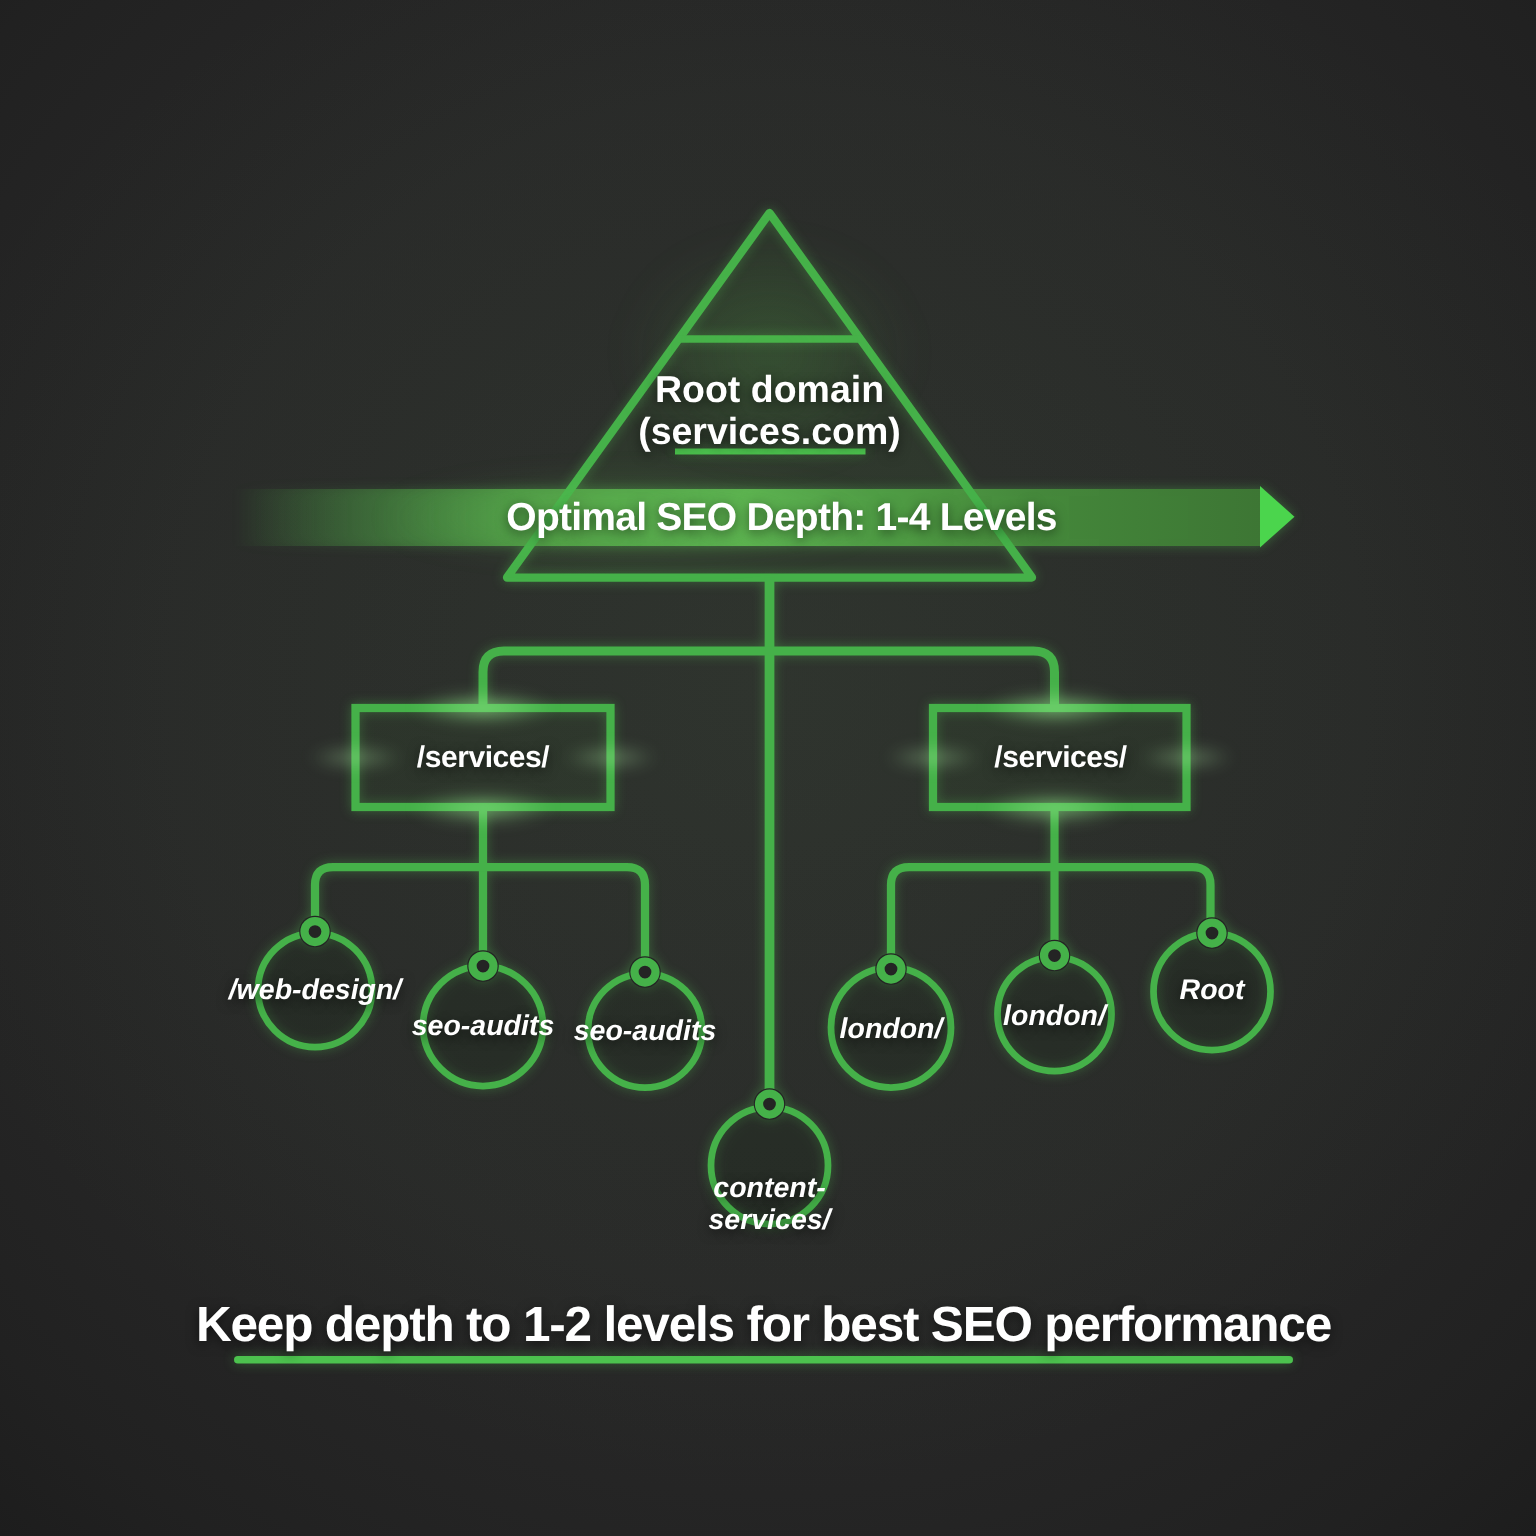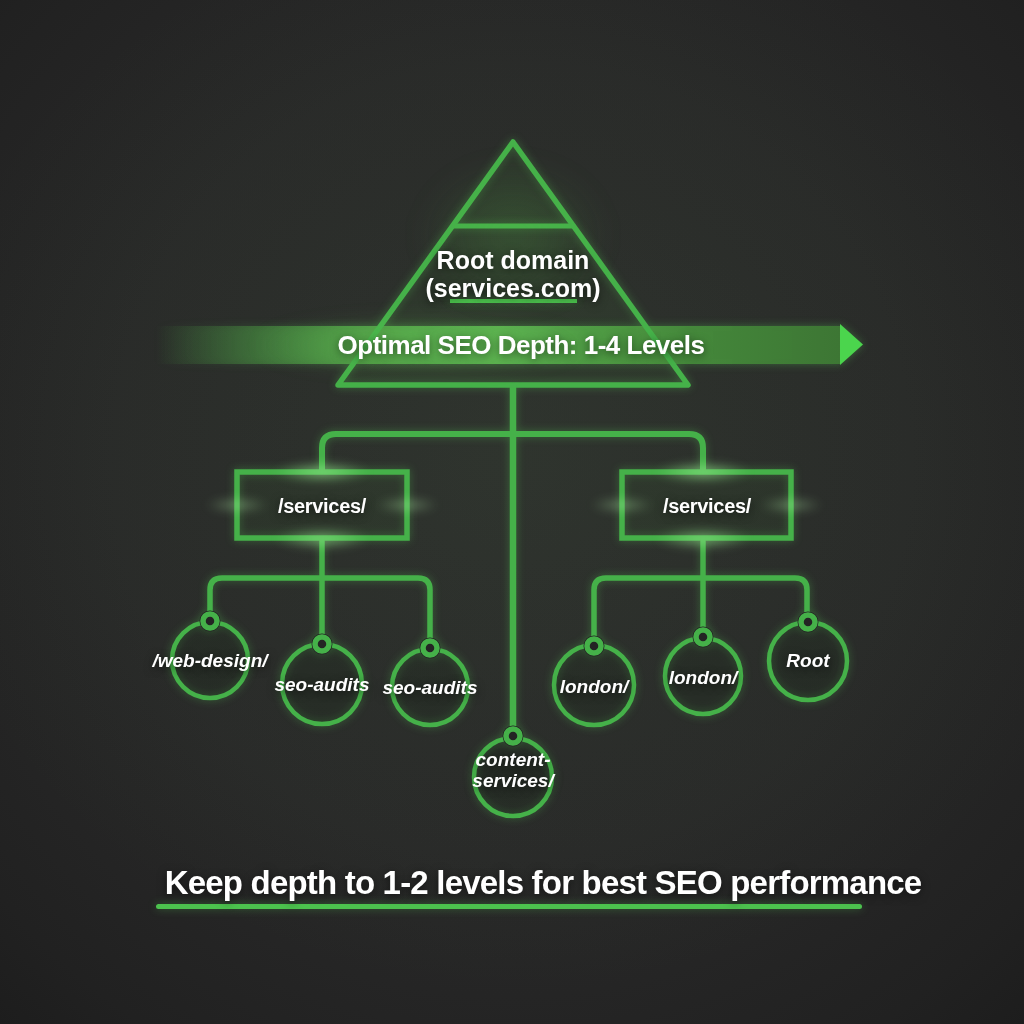--- a/index.html
+++ b/index.html
@@ -12,21 +12,21 @@
   }
   .scene{position:absolute;inset:0;filter:drop-shadow(0 0 4px rgba(90,220,90,0.33));}
   .glow{position:absolute;transform:translate(-50%,-50%);pointer-events:none;border-radius:50%;}
   .txt{position:absolute;transform:translate(-50%,-50%);color:#fff;font-weight:bold;
        text-align:center;white-space:nowrap;text-shadow:0 2px 8px rgba(0,0,0,0.55);}
   .root-title{font-size:25px;line-height:28px;}
   .banner-label{font-size:26px;letter-spacing:-0.5px;}
   .box-label{font-size:20px;letter-spacing:-0.3px;}
   .circle-label{font-size:19px;font-style:italic;}
   .circle-label.two-line{line-height:21px;}
-  .footer-caption{font-size:33px;letter-spacing:-0.8px;margin-left:34px;}
+  .footer-caption{font-size:33px;letter-spacing:-0.8px;}
 </style>
 </head>
 <body>
 
 <div class="stage">
 
   <svg class="scene" viewBox="0 0 1024 1024">
     <defs>
       <linearGradient id="bandGrad" x1="0" y1="0" x2="1" y2="0">
         <stop offset="0" stop-color="#4a9642" stop-opacity="0"></stop>
@@ -120,20 +120,20 @@
 
   <div class="txt box-label" style="left:322px;top:506px;">/services/</div>
   <div class="txt box-label" style="left:707px;top:506px;">/services/</div>
 
   <div class="txt circle-label" style="left:210px;top:661px;">/web-design/</div>
   <div class="txt circle-label" style="left:322px;top:685px;">seo-audits</div>
   <div class="txt circle-label" style="left:430px;top:688px;">seo-audits</div>
   <div class="txt circle-label" style="left:594px;top:687px;">london/</div>
   <div class="txt circle-label" style="left:703px;top:678px;">london/</div>
   <div class="txt circle-label" style="left:808px;top:661px;">Root</div>
-  <div class="txt circle-label two-line" style="left:513px;top:770px;">
+  <div class="txt circle-label two-line" style="left:513px;top:803px;">
     <div>content-</div>
     <div>services/</div>
   </div>
 
   <div class="txt footer-caption" style="left:509px;top:883px;">Keep depth to 1-2 levels for best SEO performance</div>
 
 </div>
 
 </body></html>

